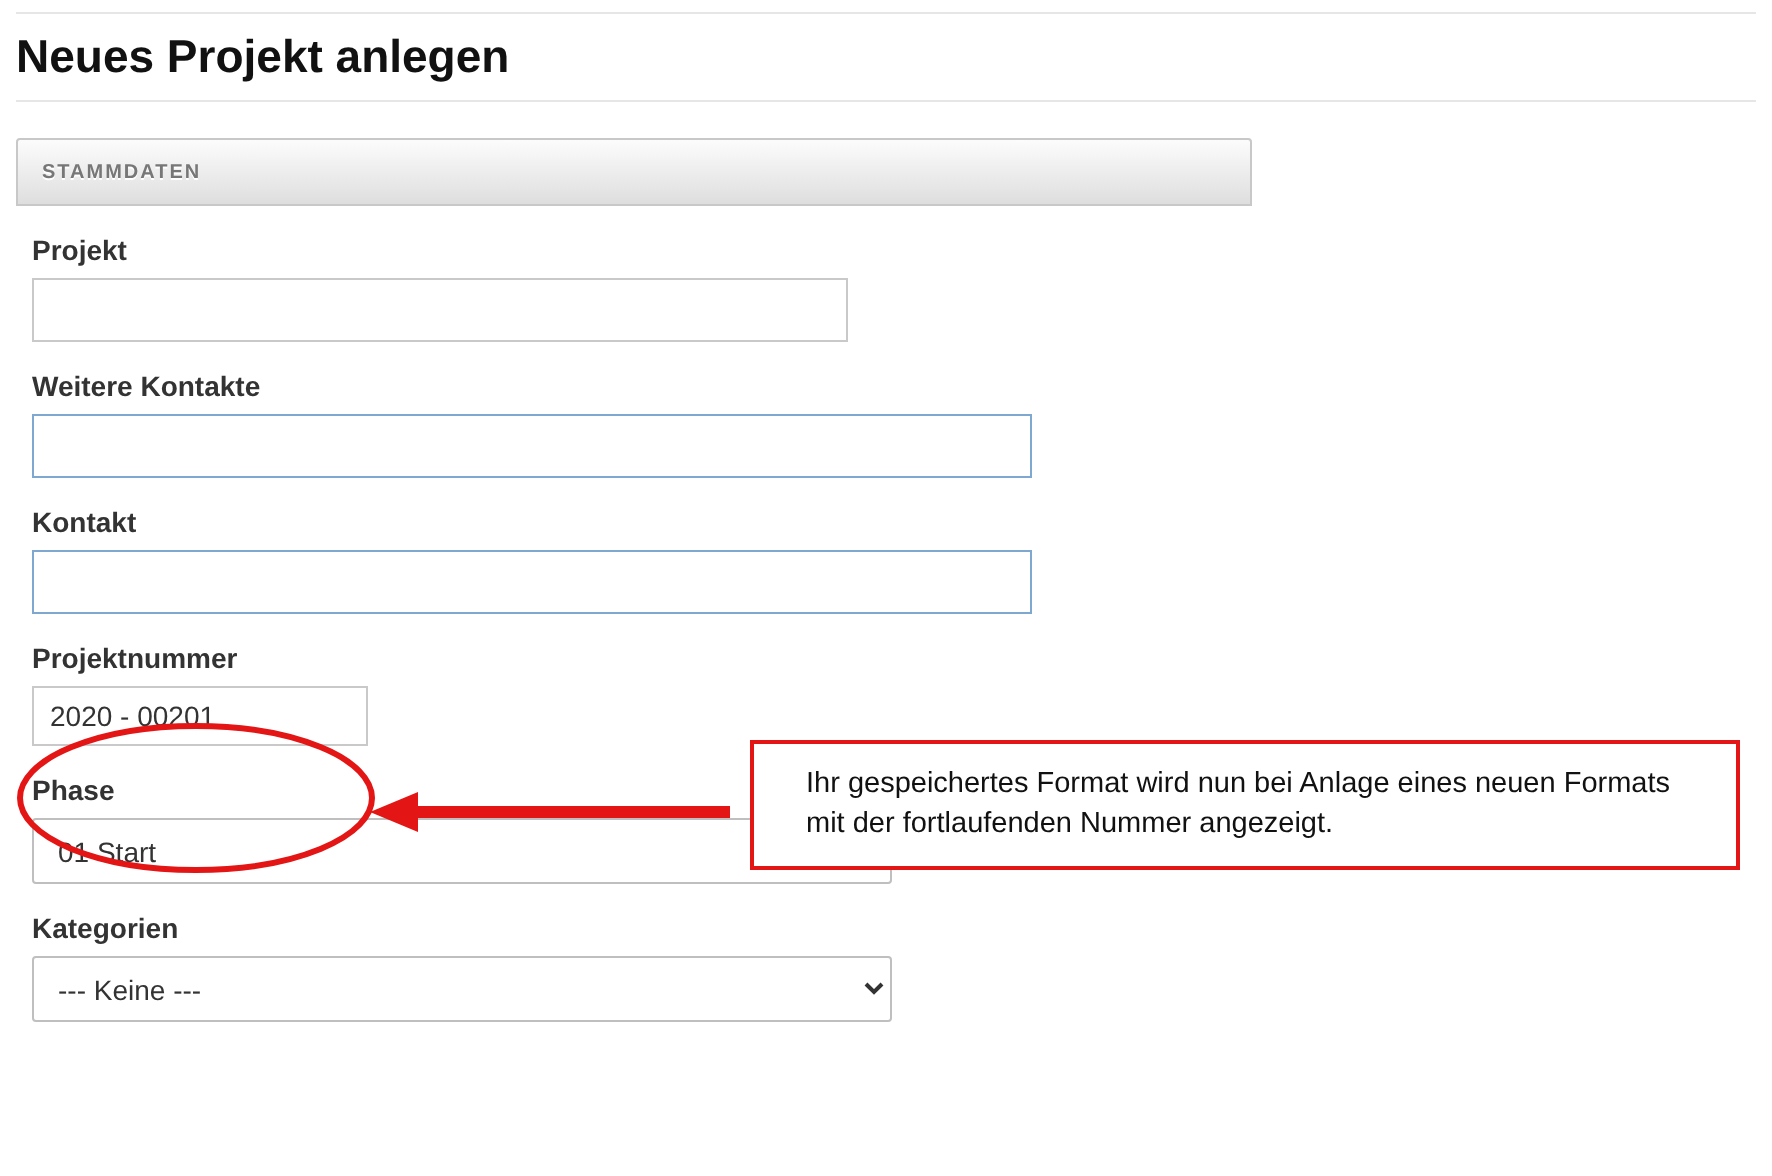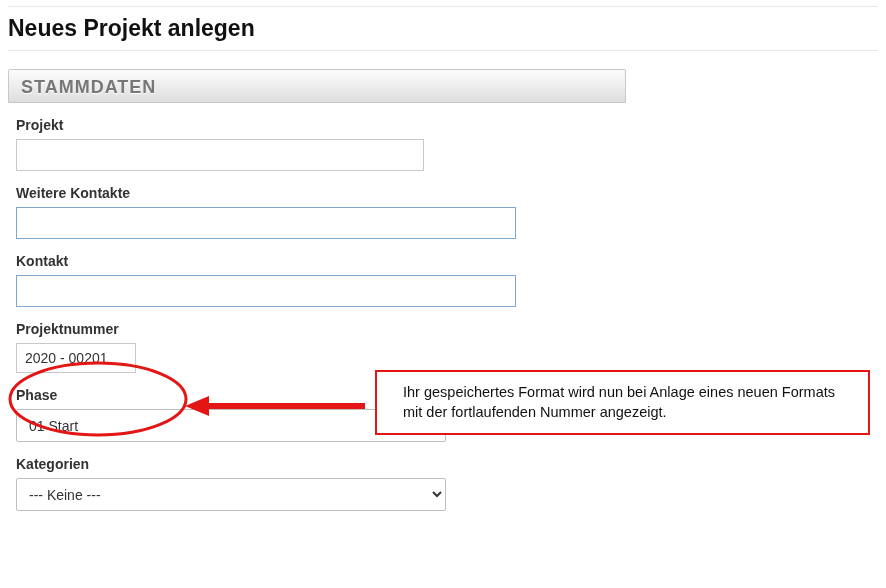--- a/index.html
+++ b/index.html
@@ -28,21 +28,21 @@
     padding-top: 8px;
   }
   .form-area {
     margin-top: 18px;
     width: 618px;
   }
   .section-header {
     height: 34px;
     line-height: 34px;
     padding: 0 12px;
-    font-size: 18px;
+    font-size: 10px;
     letter-spacing: 1px;
     color: #777;
     text-shadow: 0 1px 0 #fff;
     border: 1px solid #c8c8c8;
     border-radius: 2px 2px 0 0;
     background: linear-gradient(#fcfcfc, #dedede);
     font-weight: 600;
   }
   .pad {
     padding: 14px 8px 0 8px;
@@ -70,21 +70,21 @@
     width: 500px;
     height: 32px;
     border: 1px solid #7fa8d0;
   }
   .box500b {
     width: 500px;
     height: 32px;
     border: 1px solid #7fa8d0;
   }
   .boxsmall {
-    width: 120px;
+    width: 168px;
     height: 30px;
     border: 1px solid #c9c9c9;
   }
   select.sel {
     width: 430px;
     height: 33px;
     border: 1px solid #bfbfbf;
     border-radius: 2px;
   }
   

